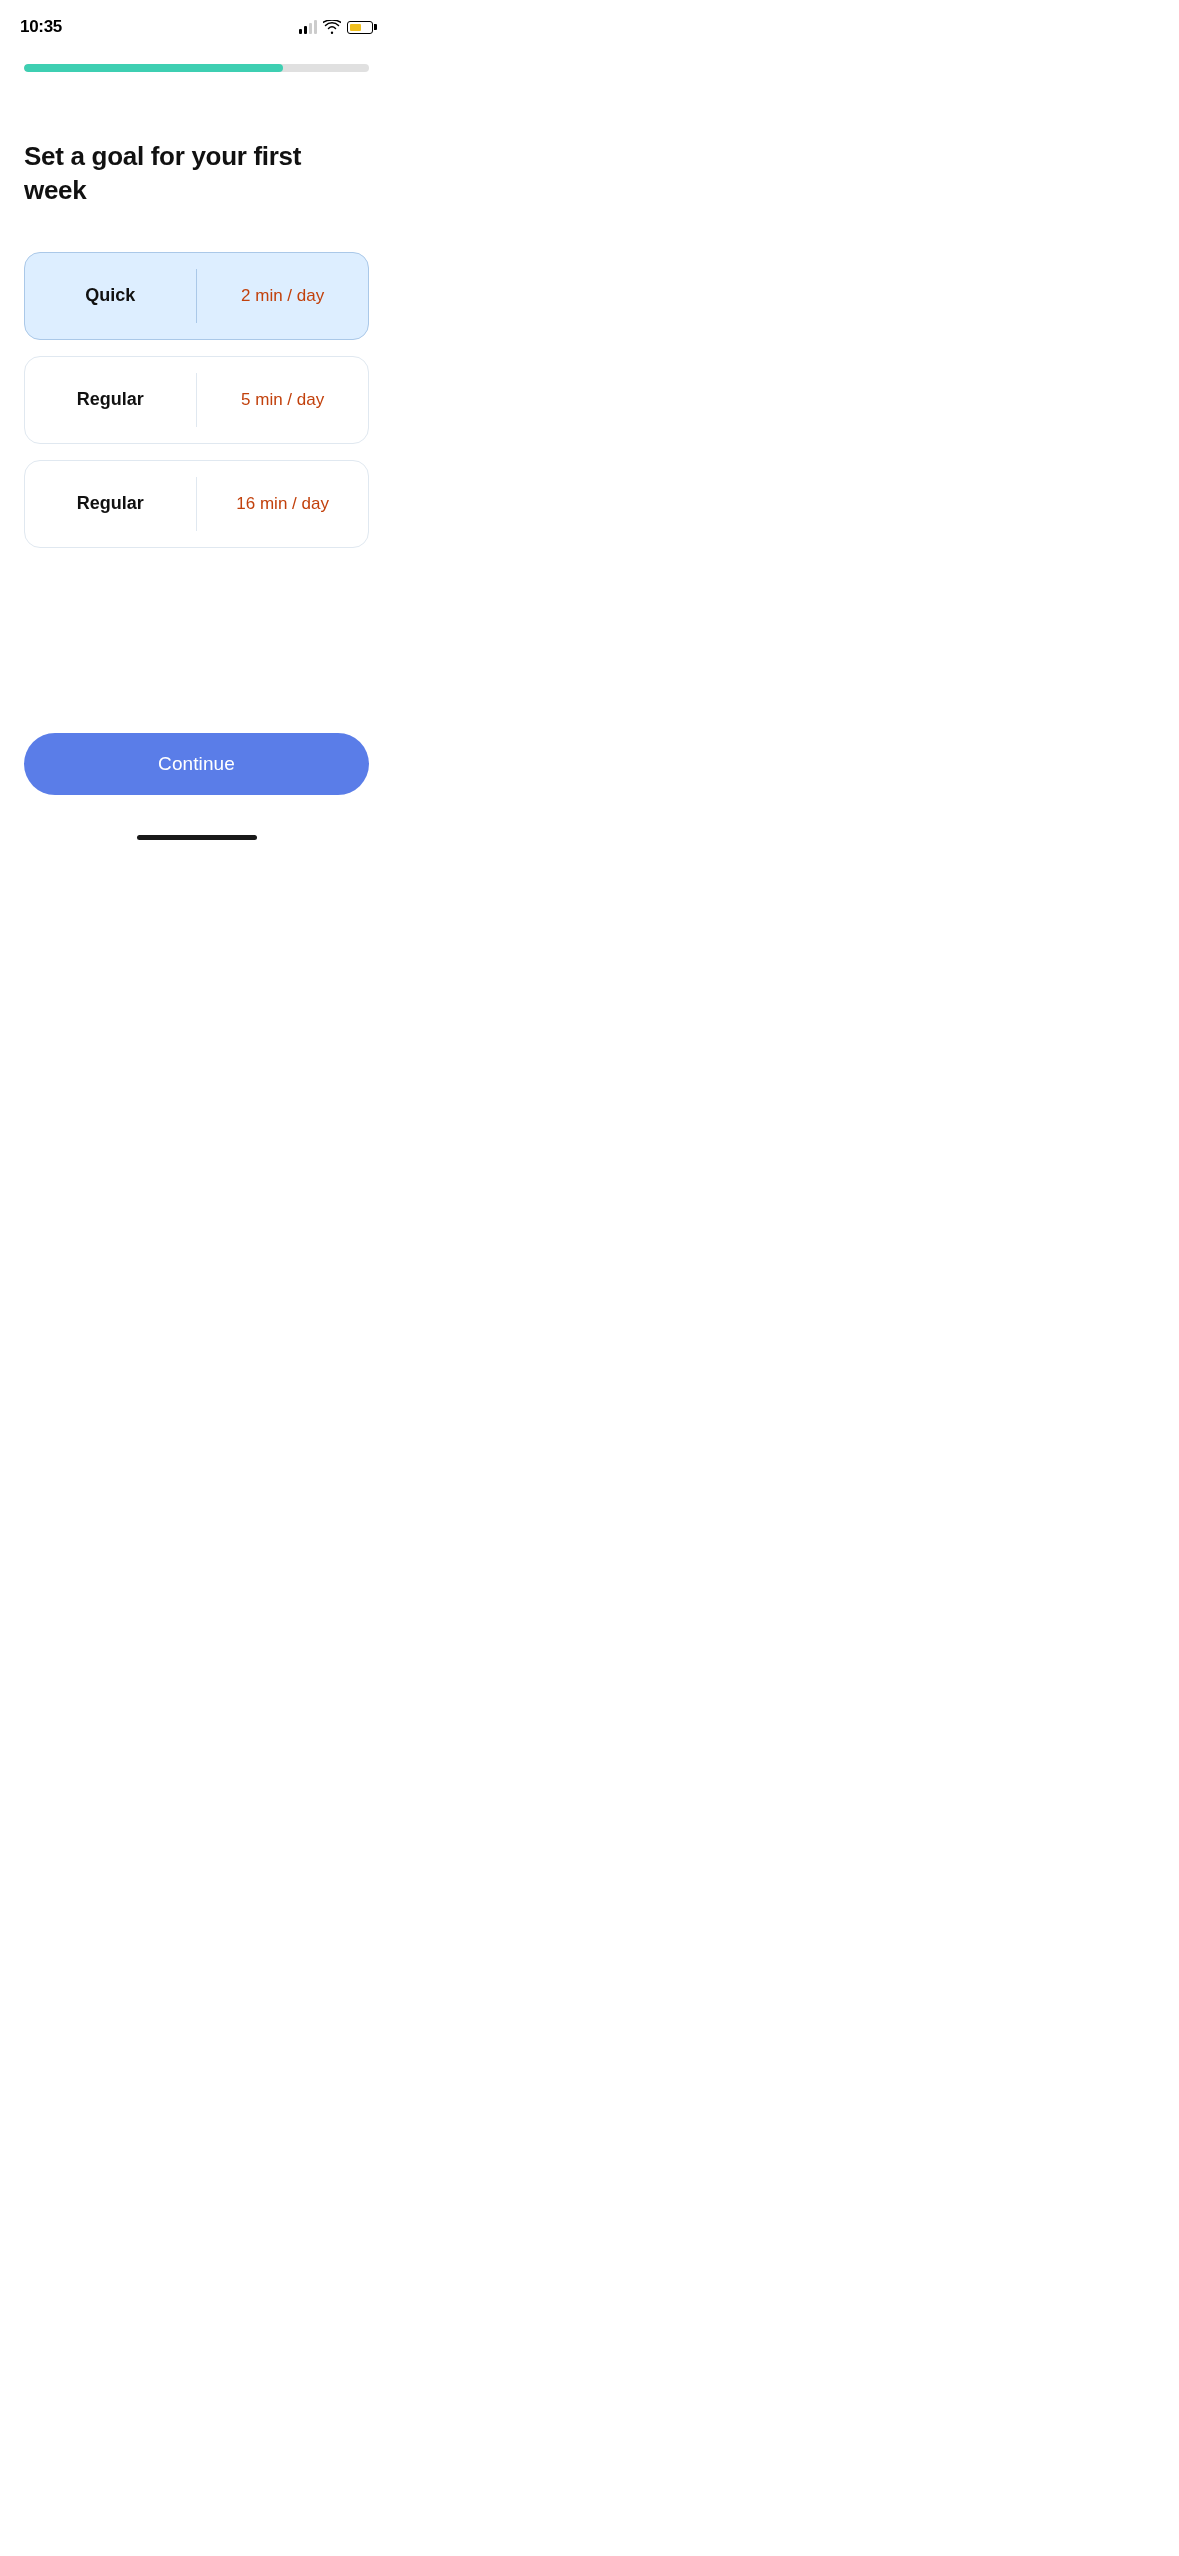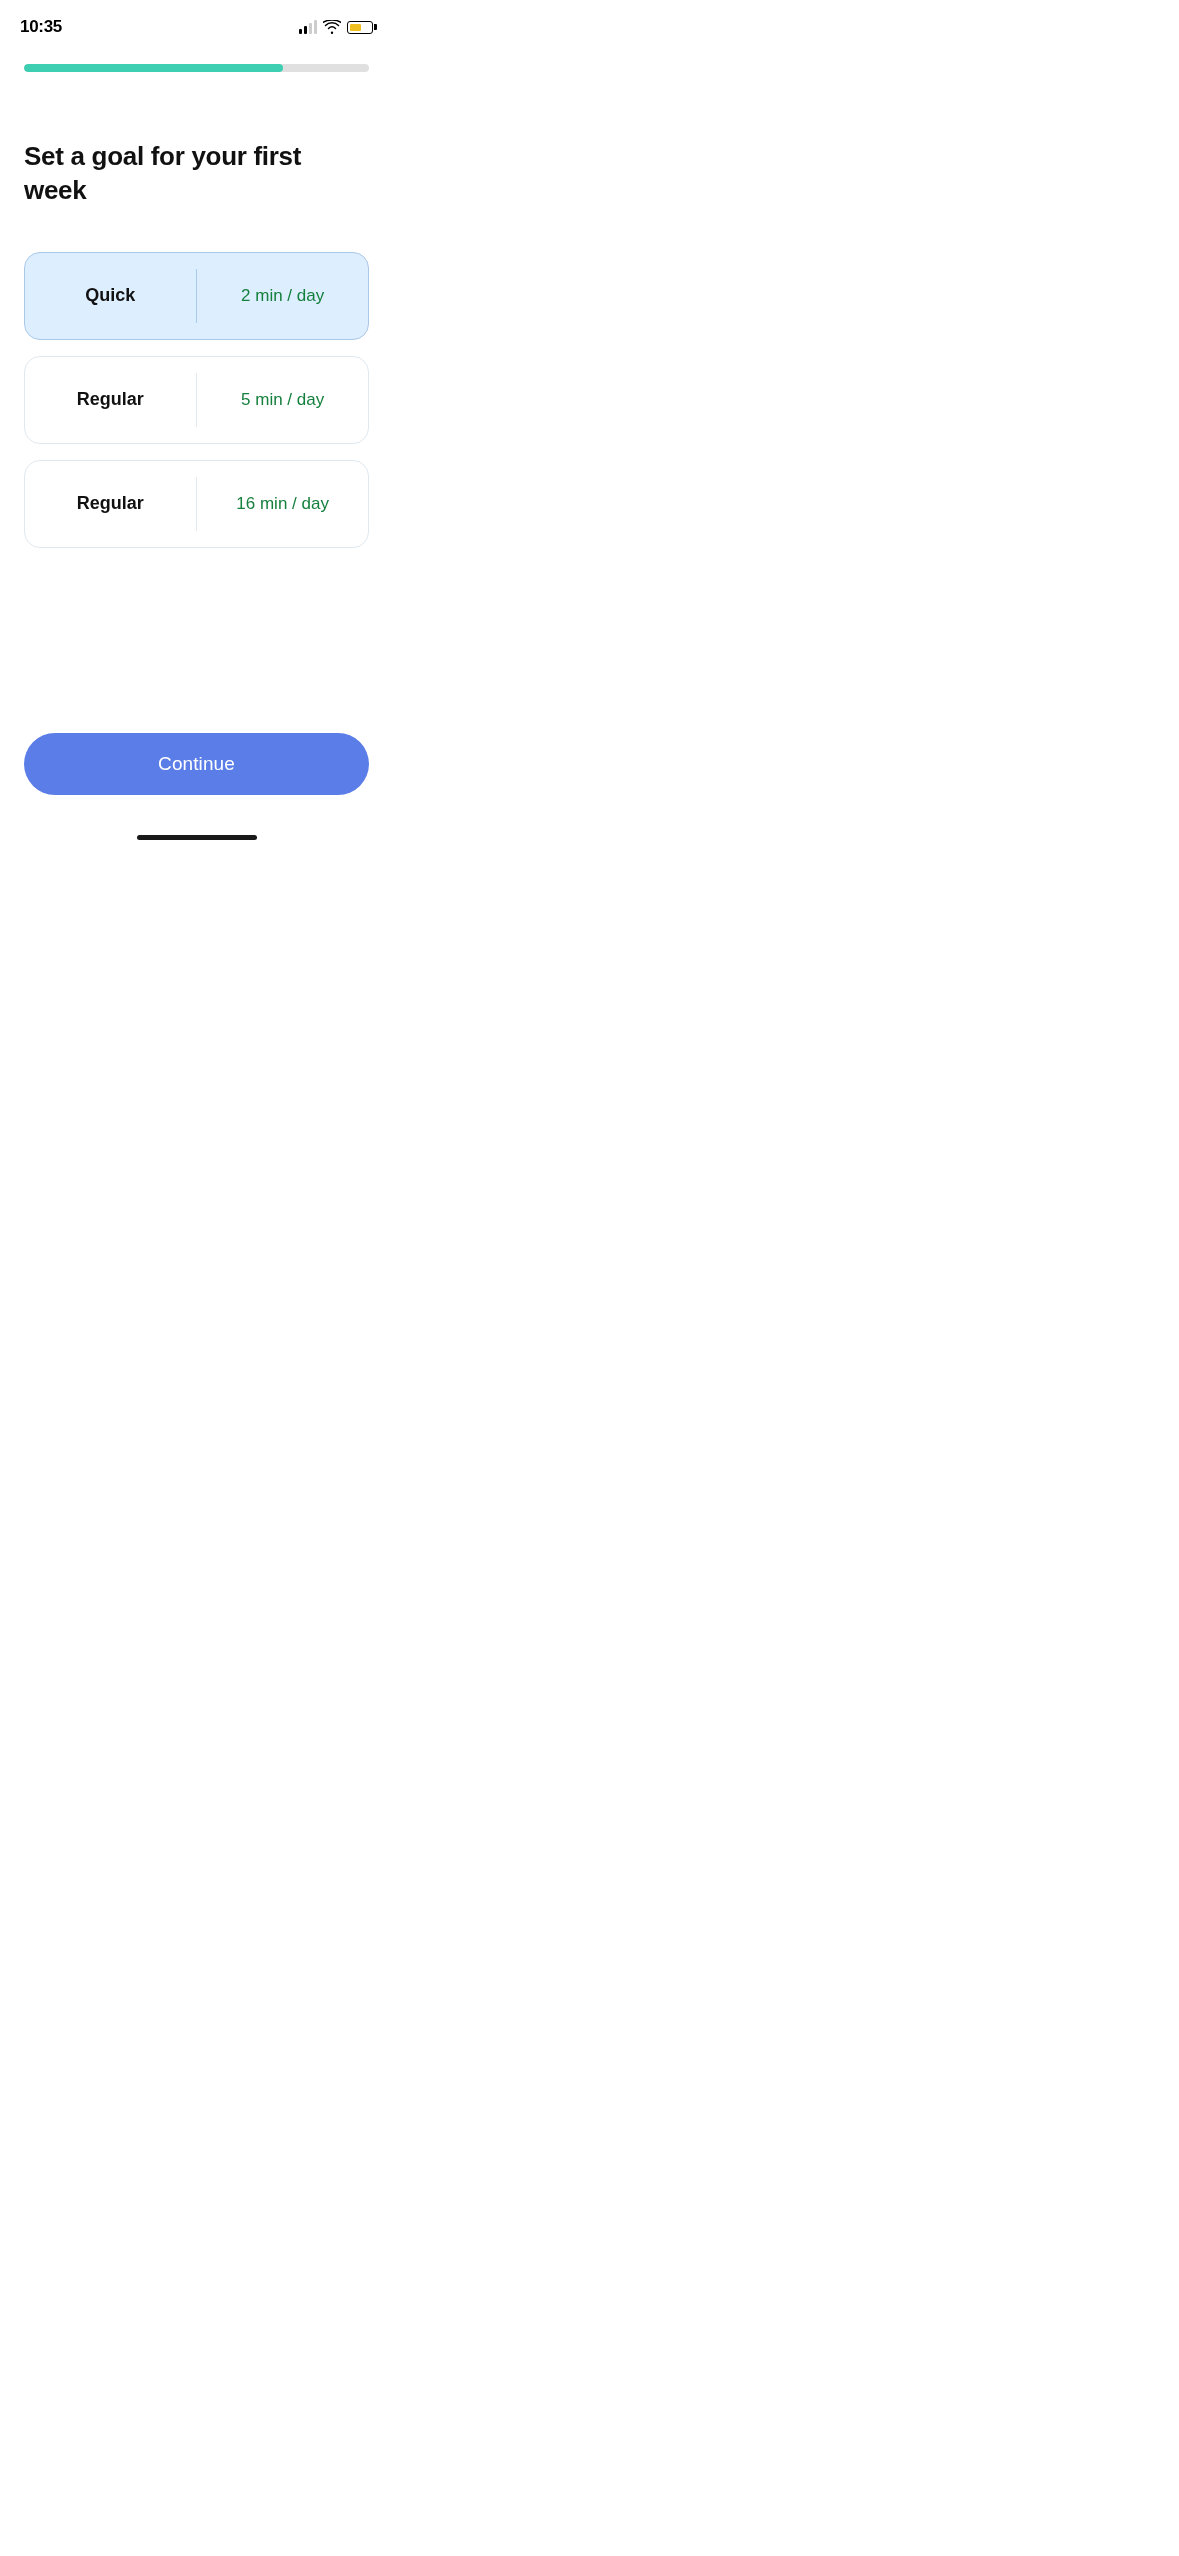--- a/index.html
+++ b/index.html
@@ -183,21 +183,21 @@
       background: #aac8e8;
     }
 
     .goal-duration {
       flex: 1;
       display: flex;
       align-items: center;
       justify-content: center;
       font-size: 17px;
       font-weight: 400;
-      color: #15803d;
+      color: #c2410c;
       padding: 24px 16px;
     }
 
     
     .spacer {
       flex: 1;
     }
 
     
     .continue-section {

